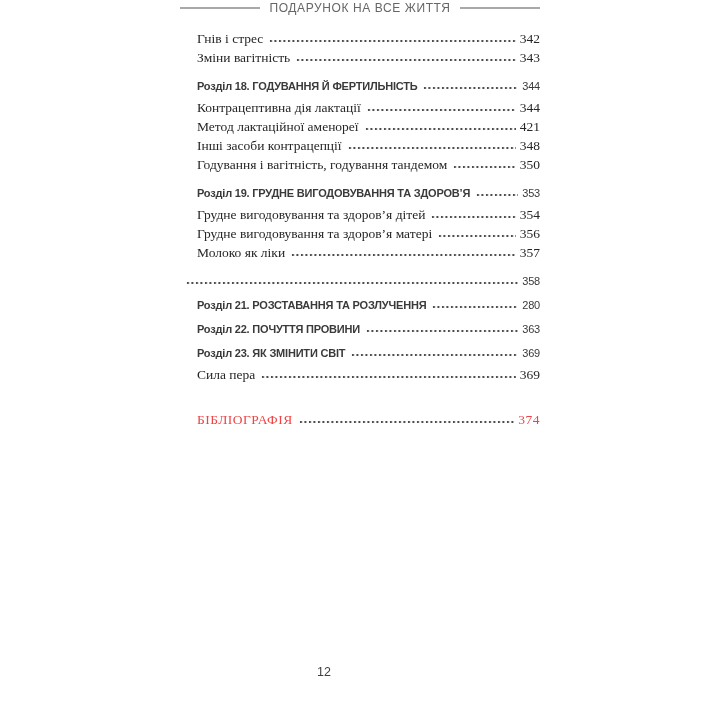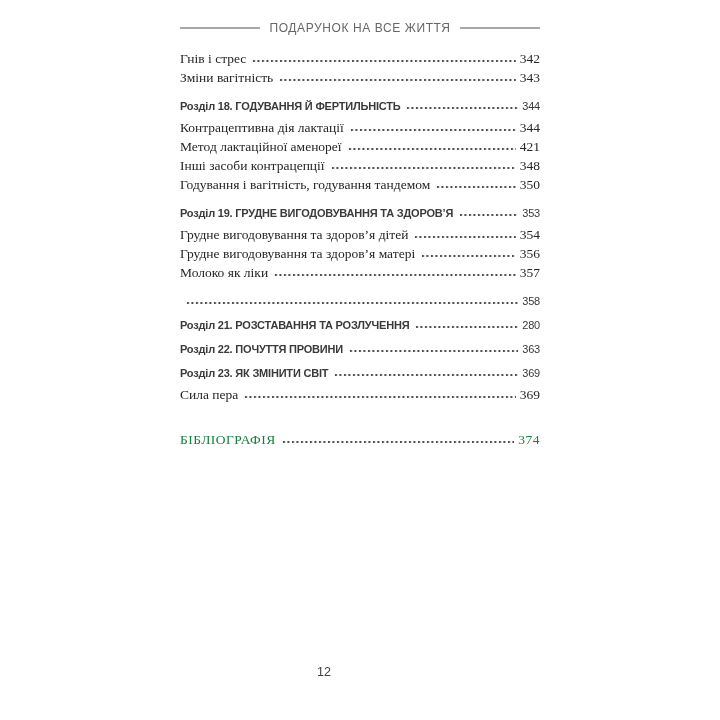--- a/index.html
+++ b/index.html
@@ -10,21 +10,20 @@
     color: #2b2b2b;
     position: relative;
     overflow: hidden;
   }
   .page {
     position: absolute;
     left: 180px;
     top: 0;
     width: 360px;
     height: 640px;
-    padding-top: 20px;
   }
   
   .running-header {
     display: flex;
     align-items: center;
     height: 16px;
     margin-bottom: 13px;
     gap: 9px;
   }
   .rule {
@@ -61,27 +60,27 @@
     letter-spacing: -0.2px;
     color: #3a3a3a;
     line-height: 24px;
     height: 24px;
   }
   .row.chapter .pg { font-weight: 400; color: #3a3a3a; }
   .row.bib {
     font-family: "Liberation Serif", serif;
     font-size: 13.5px;
     letter-spacing: 0.5px;
-    color: #15803d;
+    color: #ef4444;
     line-height: 19px;
     height: 19px;
     margin-top: 26px;
   }
   .row.gap { margin-top: 7px; }
-  .ttl { white-space: nowrap; flex: 0 0 auto; }
+  .ttl { white-space: nowrap; flex: 0 0 auto; margin-left: 17px; }
   .leader {
     flex: 1 1 auto;
     min-width: 4px;
     height: 4px;
     margin: 0 4px 0 6px;
     align-self: baseline;
     background-image: radial-gradient(circle at 2px 2px, #4c4c4c 0.9px, rgba(0,0,0,0) 1.4px);
     background-size: 4.5px 4px;
     background-repeat: repeat-x;
     background-position: left bottom;

